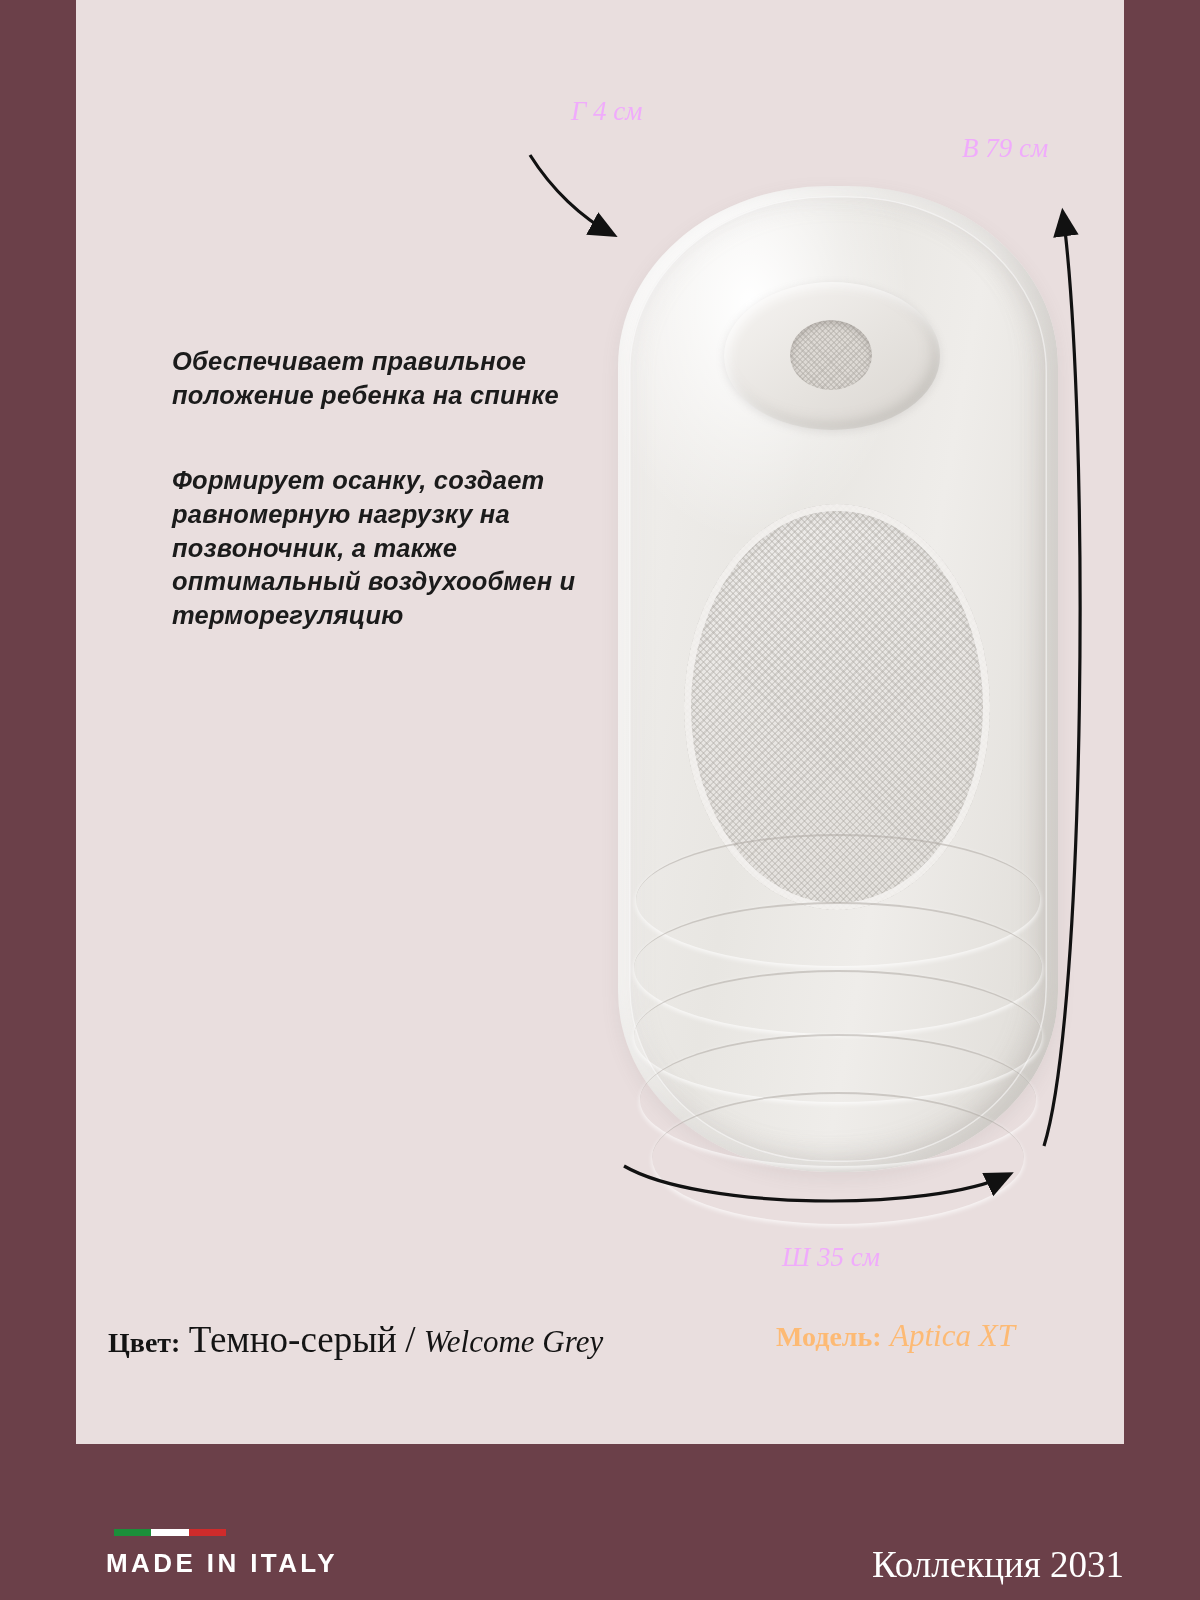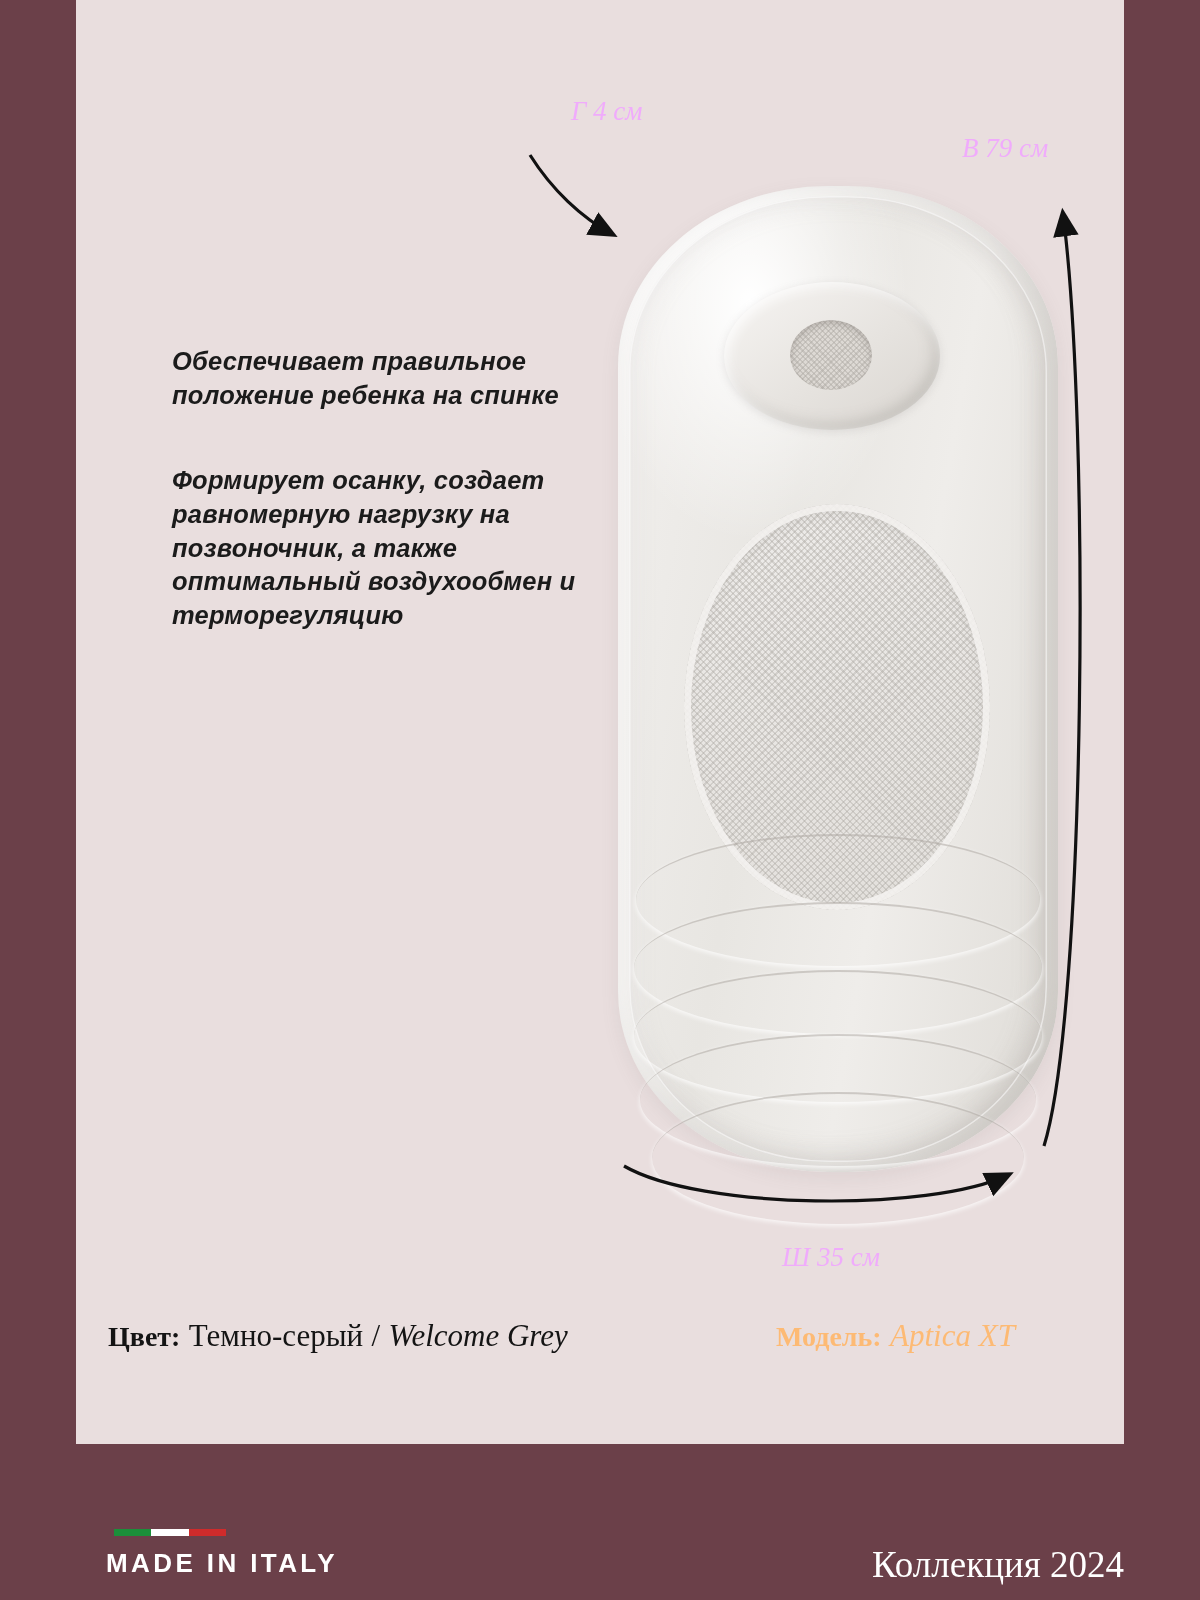--- a/index.html
+++ b/index.html
@@ -182,21 +182,21 @@
     color: #fdba74;
     white-space: nowrap;
   }
   .lbl-bold {
     font-family: "Liberation Serif", serif;
     font-weight: bold;
     font-size: 28px;
   }
   .val-serif {
     font-family: "Liberation Serif", serif;
-    font-size: 31px;
+    font-size: 37px;
   }
   .val-ital {
     font-family: "Liberation Serif", serif;
     font-style: italic;
     font-size: 31px;
   }
 
   
   .footer {
     position: absolute;
@@ -310,17 +310,17 @@
     <div class="made-in-italy">
       <div class="flag">
         <i class="g"></i>
         <i class="w"></i>
         <i class="r"></i>
       </div>
       <div class="mii-text">MADE IN ITALY</div>
     </div>
     <div class="collection">
       <span>Коллекция</span>
-      <span class="year">2024</span>
+      <span class="year">2031</span>
     </div>
   </div>
 
 </div>
 
 </body></html>

